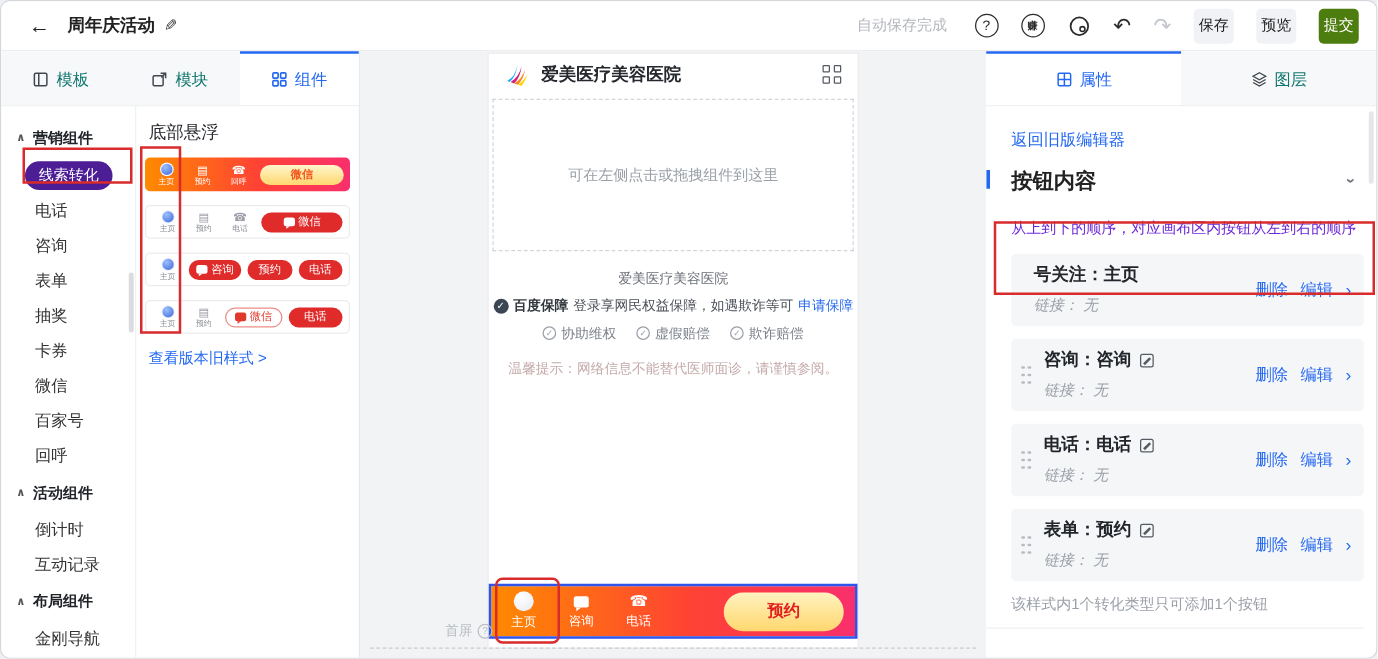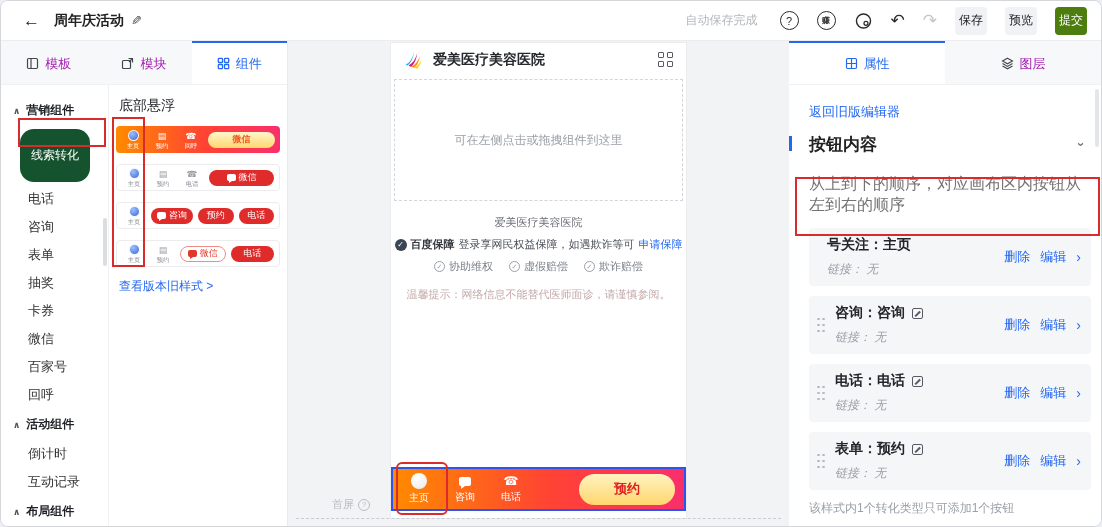--- a/index.html
+++ b/index.html
@@ -22,32 +22,32 @@
   .btn { height:28px; padding:0 4px; border-radius:4px; font-size:12px; display:flex; align-items:center; justify-content:center;
          cursor:pointer; background:#f0f2f5; color:#222; border:none; }
   .btn.primary { background:#4d7c0f; color:#fff; }
 
   
   .main { display:flex; height:486px; }
 
   
   .left { width:287px; border-right:1px solid #e7e9ec; display:flex; flex-direction:column; background:#fff; }
   .tabs { display:flex; height:44px; flex:none; border-bottom:1px solid #f0f1f3; }
-  .tab { flex:1; display:flex; align-items:center; justify-content:center; gap:6px; font-size:13px; color:#a21caf;
+  .tab { flex:1; display:flex; align-items:center; justify-content:center; gap:6px; font-size:13px; color:#0f766e;
          background:#f7f8fa; border-top:2px solid transparent; cursor:pointer; }
   .tab.active { background:#fff; color:#2468f2; border-top-color:#2468f2; }
   .tab svg { display:block; }
   .left-body { flex:1; display:flex; min-height:0; }
 
   .catbar { width:108px; flex:none; border-right:1px solid #f0f1f3; position:relative; padding-top:10px; }
   .cat-title { display:flex; align-items:center; gap:6px; padding:7px 0 7px 12px; font-size:12px; font-weight:bold; color:#1f2227; }
   .cat-caret { font-size:9px; color:#555; }
   .cat-item { padding:5px 0 5px 27px; font-size:13px; color:#333; cursor:pointer; }
   .cat-pill-row { padding:3px 0 3px 19px; }
-  .cat-pill { display:inline-block; background:#14532d; color:#fff; font-size:12px; padding:18px 11px; border-radius:14px; cursor:pointer;font-family:Liberation Serif, serif; }
+  .cat-pill { display:inline-block; background:#4c1d95; color:#fff; font-size:12px; padding:3px 11px; border-radius:14px; cursor:pointer;font-family:Liberation Serif, serif; }
   .cat-scroll { position:absolute; right:1px; top:133px; width:4px; height:48px; border-radius:2px; background:#dadcdf; }
 
   .comp { flex:1; padding:12px 7px 0 7px; position:relative; min-width:0; }
   .comp-title { font-size:14px; color:#26292e; font-weight:500; margin:0 0 11px 3px; }
   .style-card { height:27px; border-radius:4px; margin-bottom:11px; display:flex; align-items:center; padding:0 5px; gap:5px; cursor:pointer; }
   .style-card.grad { background:linear-gradient(90deg,#ff8a00,#ff4234 55%,#f92f6c); }
   .style-card.white { background:#fff; border:1px solid #ececee; }
   .mini-col { width:24px; flex:none; display:flex; flex-direction:column; align-items:center; line-height:1; gap:1px; }
   .mini-col .lbl { font-size:7px; transform:scale(.9); color:#8c8f96; white-space:nowrap; }
   .grad .mini-col .lbl { color:#fff; }
@@ -87,32 +87,32 @@
 
   .float-bar { position:absolute; left:0; right:0; bottom:7px; height:44px; border:2px solid #2f54eb;
                background:linear-gradient(90deg,#ff8a00,#ff4234 55%,#f92f6c); display:flex; align-items:center; padding:0 9px; gap:12px; }
   .fb-item { width:34px; flex:none; display:flex; flex-direction:column; align-items:center; gap:2px; color:#fff; font-size:10px; cursor:pointer; }
   .fb-avatar { width:16px; height:16px; border-radius:50%; background:radial-gradient(circle at 35% 30%,#ffffff,#e8e9ee); }
   .fb-chat { width:12px; height:9px; background:#fff; border-radius:2px; position:relative; margin-top:3px; margin-bottom:2px; }
   .fb-chat::after { content:""; position:absolute; left:2px; bottom:-3px; border-top:3px solid #fff; border-right:4px solid transparent; }
   .fb-phone { font-size:12px; line-height:14px; color:#fff; }
   .fb-cta { margin-left:auto; width:96px; height:31px; border-radius:16px; background:linear-gradient(180deg,#fff3c0,#ffd76e);
             color:#e02020; font-size:13px; font-weight:bold; display:flex; align-items:center; justify-content:center; cursor:pointer; }
-  .first-screen { position:absolute; left:44px; top:456px; display:flex; align-items:center; gap:4px; font-size:11px; color:#b9bdc4; }
+  .first-screen { position:absolute; left:68px; top:456px; display:flex; align-items:center; gap:4px; font-size:11px; color:#b9bdc4; }
   .fs-help { width:12px; height:12px; border:1px solid #b9bdc4; border-radius:50%; font-size:8px; display:inline-flex; align-items:center; justify-content:center; color:#b9bdc4; cursor:pointer; }
   .canvas-dash { position:absolute; left:8px; right:8px; top:477px; border-top:1px dashed #c9ccd2; }
 
   
   .right { width:312px; flex:none; display:flex; flex-direction:column; background:#fff; position:relative; }
   .right-content { flex:1; padding:18px 10px 0 20px; position:relative; overflow:hidden; }
   .back-link { font-size:13px; color:#2468f2; cursor:pointer; margin-bottom:12px; }
   .sec-head { position:relative; display:flex; align-items:center; font-size:17px; font-weight:bold; color:#222; margin-bottom:7px; }
   .sec-accent { position:absolute; left:-20px; top:3px; width:3px; height:15px; background:#2468f2; }
   .sec-chev { margin-left:auto; margin-right:8px; color:#71757d; font-size:13px; transform:rotate(90deg); cursor:pointer; }
-  .desc { font-size:16px; color:#737373; margin-bottom:12px;margin-top:18px; }
+  .desc { font-size:12px; color:#6d28d9; margin-bottom:12px;margin-top:18px; }
   .btn-item { background:#f5f6f8; border-radius:4px; min-height:48px; display:flex; align-items:center;
               padding:8px 10px 8px 8px; margin-bottom:10px; }
   .btn-item.first { padding-left:18px; }
   .drag { width:9px; margin-right:9px; flex:none; cursor:grab; position:relative; height:15px; }
   .drag i { position:absolute; left:0; top:0; width:2.5px; height:2.5px; border-radius:50%; background:#b7bbc4;
             box-shadow:0 6px 0 #b7bbc4, 0 12px 0 #b7bbc4, 5px 0 0 #b7bbc4, 5px 6px 0 #b7bbc4, 5px 12px 0 #b7bbc4; }
   .bi-main { flex:1; min-width:0; }
   .bi-title { font-size:14px; font-weight:bold; color:#22252a; display:flex; align-items:center; gap:7px; }
   .edit-sq { width:11px; height:11px; border:1.3px solid #565b63; border-radius:2px; position:relative; cursor:pointer; flex:none; }
   .edit-sq::after { content:""; position:absolute; left:1px; top:4px; width:7px; height:1.5px; background:#565b63; transform:rotate(-45deg); }

